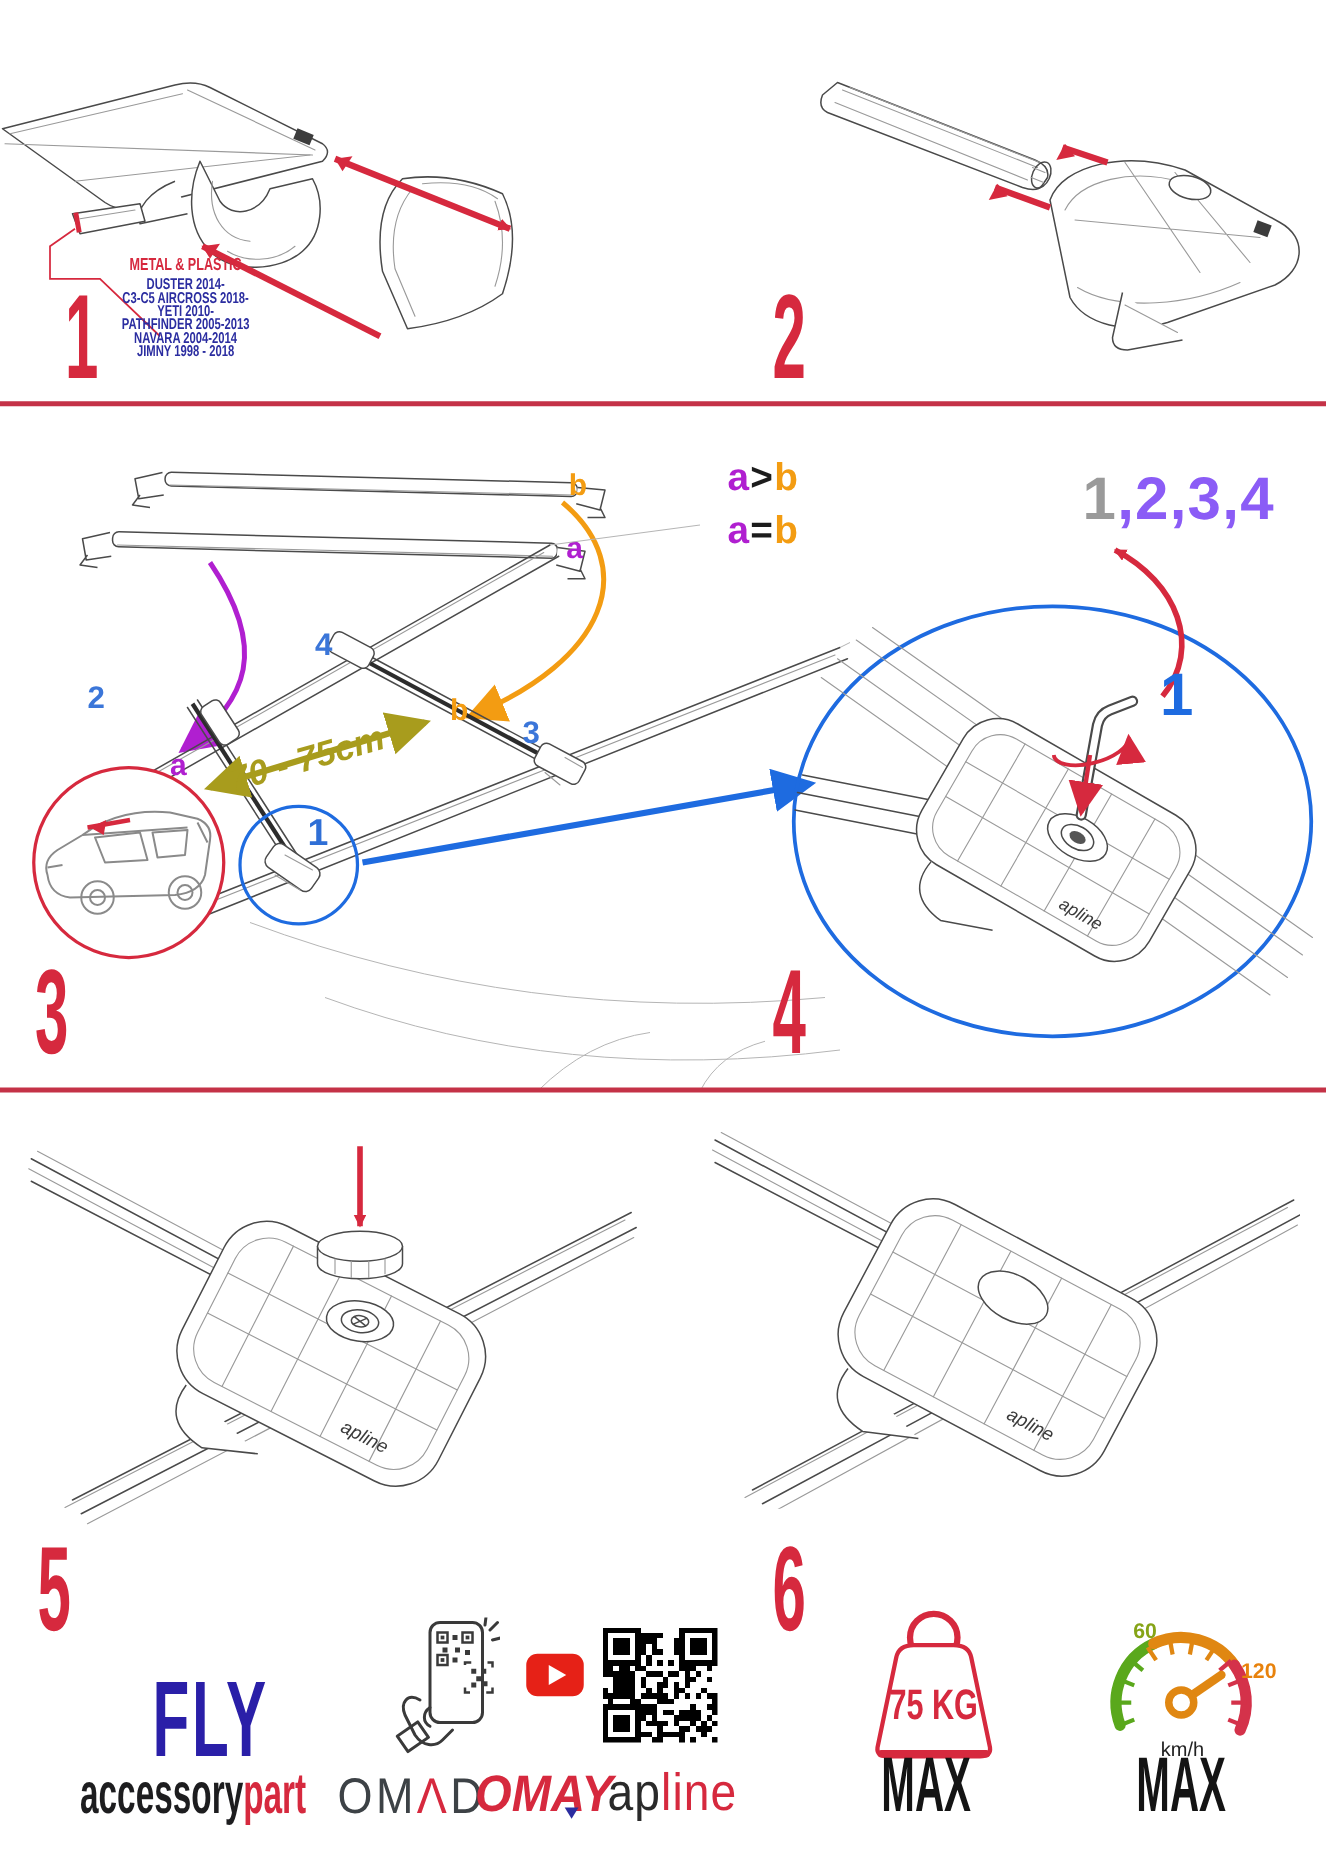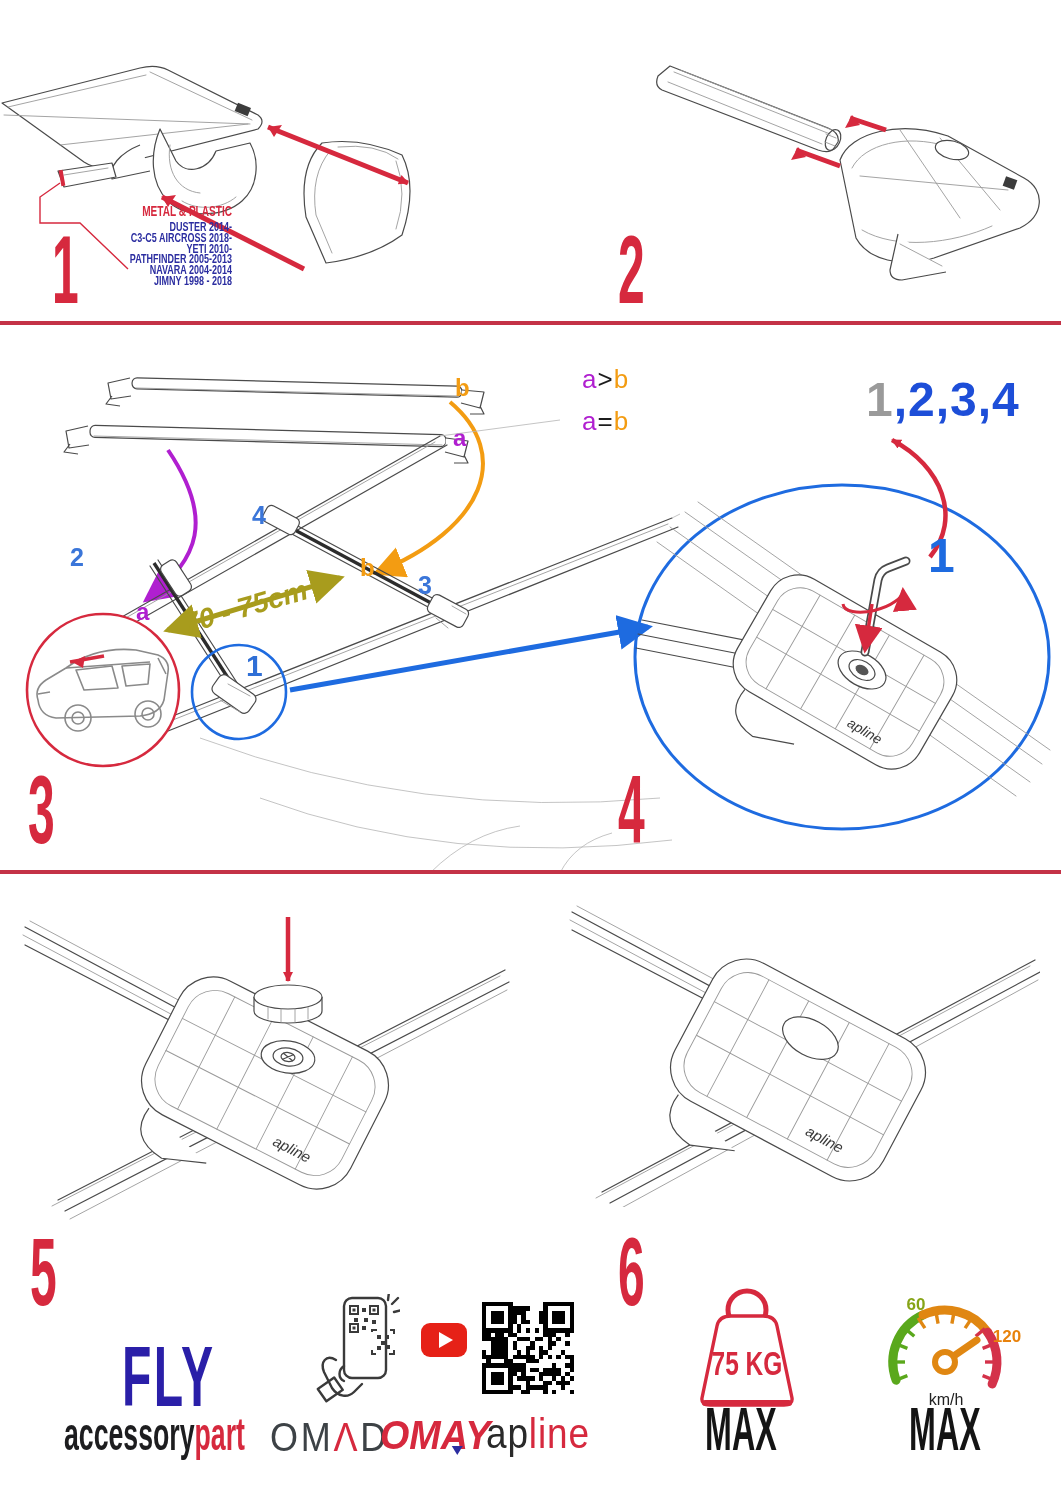--- a/index.html
+++ b/index.html
@@ -11,21 +11,21 @@
   .lnf{stroke:#4a4a4a;stroke-width:1.2;fill:#fff;stroke-linejoin:round}
   .lt{stroke:#9a9a9a;stroke-width:.9;fill:none;stroke-linecap:round}
   .lt2{stroke:#b5b5b5;stroke-width:.8;fill:none}
   
   .stepnum{font-size:96px;font-weight:bold;color:#d6293e;line-height:68px;
            transform:scaleX(.5);transform-origin:left top;letter-spacing:0;}
   .divider{left:0;width:1061px;height:4px;background:#c43247;}
   .condR{display:block;transform:scaleX(.72);transform-origin:100% 50%;white-space:nowrap;}
   .mat{font-size:14px;font-weight:bold;color:#d6293e;margin-bottom:3px;}
   .veh{font-size:12.5px;font-weight:bold;color:#2b2da0;line-height:10.8px;}
-  .rule{font-size:26px;font-weight:normal;letter-spacing:1px;line-height:1;}
+  .rule{font-size:31px;font-weight:bold;letter-spacing:1px;line-height:1;}
   .seq{font-size:48px;font-weight:bold;line-height:1;letter-spacing:1px;}
   .brandFLY{font-size:86px;color:#2a1fa8;line-height:72px;letter-spacing:4px;
             transform:scaleX(.56);transform-origin:left top;font-weight:bold;}
   .accp{font-size:46px;line-height:40px;transform:scaleX(.58);transform-origin:left top;
         font-weight:bold;white-space:nowrap;}
   .omad{font-size:40px;color:#3d4246;letter-spacing:3px;line-height:38px;transform:scaleX(.9);transform-origin:left top;}
   .omay{font-size:41px;color:#d6293e;font-weight:bold;font-style:italic;letter-spacing:0px;
         line-height:38px;transform:scaleX(.92);transform-origin:left top;}
   .apline{font-size:42px;line-height:40px;letter-spacing:1px;transform:scaleX(.88);transform-origin:left top;}
   .maxwrap{text-align:left;}
@@ -88,21 +88,21 @@
 
     <path d="M408,158 L268,102" stroke="#d6293e" stroke-width="5" fill="none" marker-end="url(#ah-red2)" transform="rotate(180 338 130)"></path>
     <path d="M304,244 L162,172" stroke="#d6293e" stroke-width="5" fill="none" marker-end="url(#ah-red2)" transform="rotate(180 233 208) rotate(180 233 208)"></path>
 
     <path d="M268,102 l14,-2 l-8,12 z" fill="#d6293e"></path>
     <path d="M162,172 l14,-2 l-8,12 z" fill="#d6293e"></path>
 
     <rect x="60" y="145" width="4" height="16" transform="rotate(-10 62 153)" fill="#d6293e"></rect>
     <path d="M60,158 L40,172 L40,198 L80,198 L128,244" stroke="#d6293e" stroke-width="1.4" fill="none"></path>
   </svg>
-  <div class="abs" style="left:0;top:203px;width:232px;text-align:right">
+  <div class="abs" style="left:0;top:203px;width:232px;text-align:center">
     <span class="condR mat">METAL &amp; PLASTIC</span>
     <span class="condR veh">DUSTER 2014-</span>
     <span class="condR veh">C3-C5 AIRCROSS 2018-</span>
     <span class="condR veh">YETI 2010-</span>
     <span class="condR veh">PATHFINDER 2005-2013</span>
     <span class="condR veh">NAVARA 2004-2014</span>
     <span class="condR veh">JIMNY 1998 - 2018</span>
   </div>
   <div class="abs stepnum" style="left:52px;top:236px">1</div>
 
@@ -219,21 +219,21 @@
 
   <div class="abs rule" style="left:582px;top:366px">
     <span style="color:#b01fd0">a</span><span style="color:#1c1c1c">&gt;</span><span style="color:#f39c12">b</span>
   </div>
   <div class="abs rule" style="left:582px;top:408px">
     <span style="color:#b01fd0">a</span><span style="color:#1c1c1c">=</span><span style="color:#f39c12">b</span>
   </div>
   <div class="abs stepnum" style="left:28px;top:776px">3</div>
 
   <div class="abs seq" style="left:866px;top:376px">
-    <span style="color:#9a9a9a">1</span><span style="color:#1d4ed8">,2,3,4</span>
+    <span style="color:#9a9a9a">1</span><span style="color:#8b5cf6">,2,3,4</span>
   </div>
   <svg class="abs" style="left:610px;top:352px" width="451" height="521">
 
     <ellipse cx="232" cy="305" rx="207" ry="172" stroke="#1e6be0" stroke-width="3" fill="none"></ellipse>
 
     <path class="lt" d="M60,175 L420,430 M75,160 L432,412 M47,190 L406,444 M88,150 L440,398"></path>
 
     <path class="ln" d="M28,282 L150,306 M32,268 L155,292 M26,296 L148,320"></path>
 
     <g transform="translate(235,320) rotate(30)">

